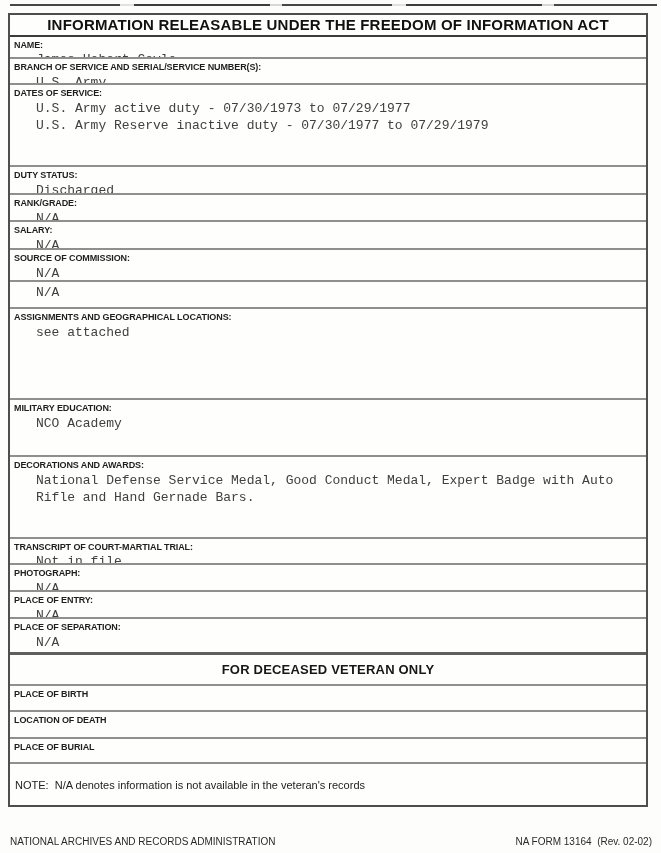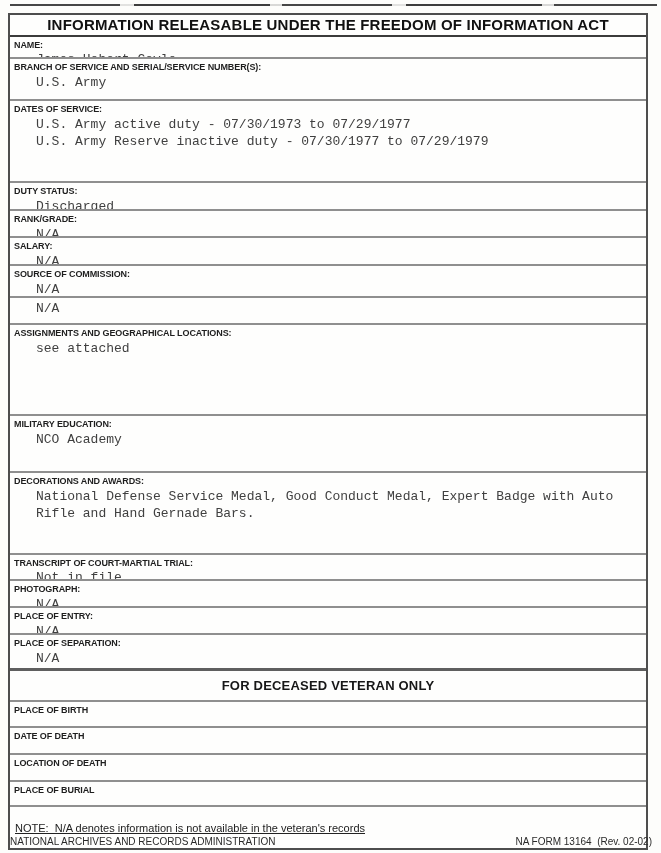--- a/index.html
+++ b/index.html
@@ -64,21 +64,20 @@
     font-size: 13px;
     font-weight: bold;
     color: #171717;
     padding-top: 7px;
     letter-spacing: 0.2px;
   }
   .note-row { font-size: 11px; color: #222; }
   .note-text {
     padding: 15px 0 0 5px;
     white-space: pre-wrap;
-    text-decoration: underline;
   }
   .footer {
     position: absolute;
     top: 836px; left: 10px; right: 9px;
     display: flex;
     justify-content: space-between;
     font-size: 10px;
     color: #2a2a2a;
   }
   .footer-right { white-space: pre-wrap; padding-left: 44px; }
@@ -91,21 +90,21 @@
 
   <div class="form-box">
 
     <div class="row sep-dark title-row" style="height:22px">INFORMATION RELEASABLE UNDER THE FREEDOM OF INFORMATION ACT</div>
 
     <div class="row" style="height:22px">
       <div class="lbl">NAME:</div>
       <div class="val" style="margin-top:1px">James Hobert Coyle</div>
     </div>
 
-    <div class="row" style="height:42px">
+    <div class="row" style="height:26px">
       <div class="lbl">BRANCH OF SERVICE AND SERIAL/SERVICE NUMBER(S):</div>
       <div class="val">U.S. Army</div>
     </div>
 
     <div class="row" style="height:82px">
       <div class="lbl">DATES OF SERVICE:</div>
       <div class="val">U.S. Army active duty - 07/30/1973 to 07/29/1977</div>
       <div class="val" style="margin-top:0">U.S. Army Reserve inactive duty - 07/30/1977 to 07/29/1979</div>
     </div>
 
@@ -170,23 +169,20 @@
     </div>
 
     <div class="row" style="height:31px">
       <div class="section-heading">FOR DECEASED VETERAN ONLY</div>
     </div>
 
     <div class="row" style="height:26px">
       <div class="lbl">PLACE OF BIRTH</div>
     </div>
 
-    <div class="row" style="height:27px">
-      <div class="lbl">DATE OF DEATH</div>
-    </div>
 
     <div class="row" style="height:27px">
       <div class="lbl">LOCATION OF DEATH</div>
     </div>
 
     <div class="row" style="height:25px">
       <div class="lbl">PLACE OF BURIAL</div>
     </div>
 
     <div class="row sep-none note-row" style="height:41px">

